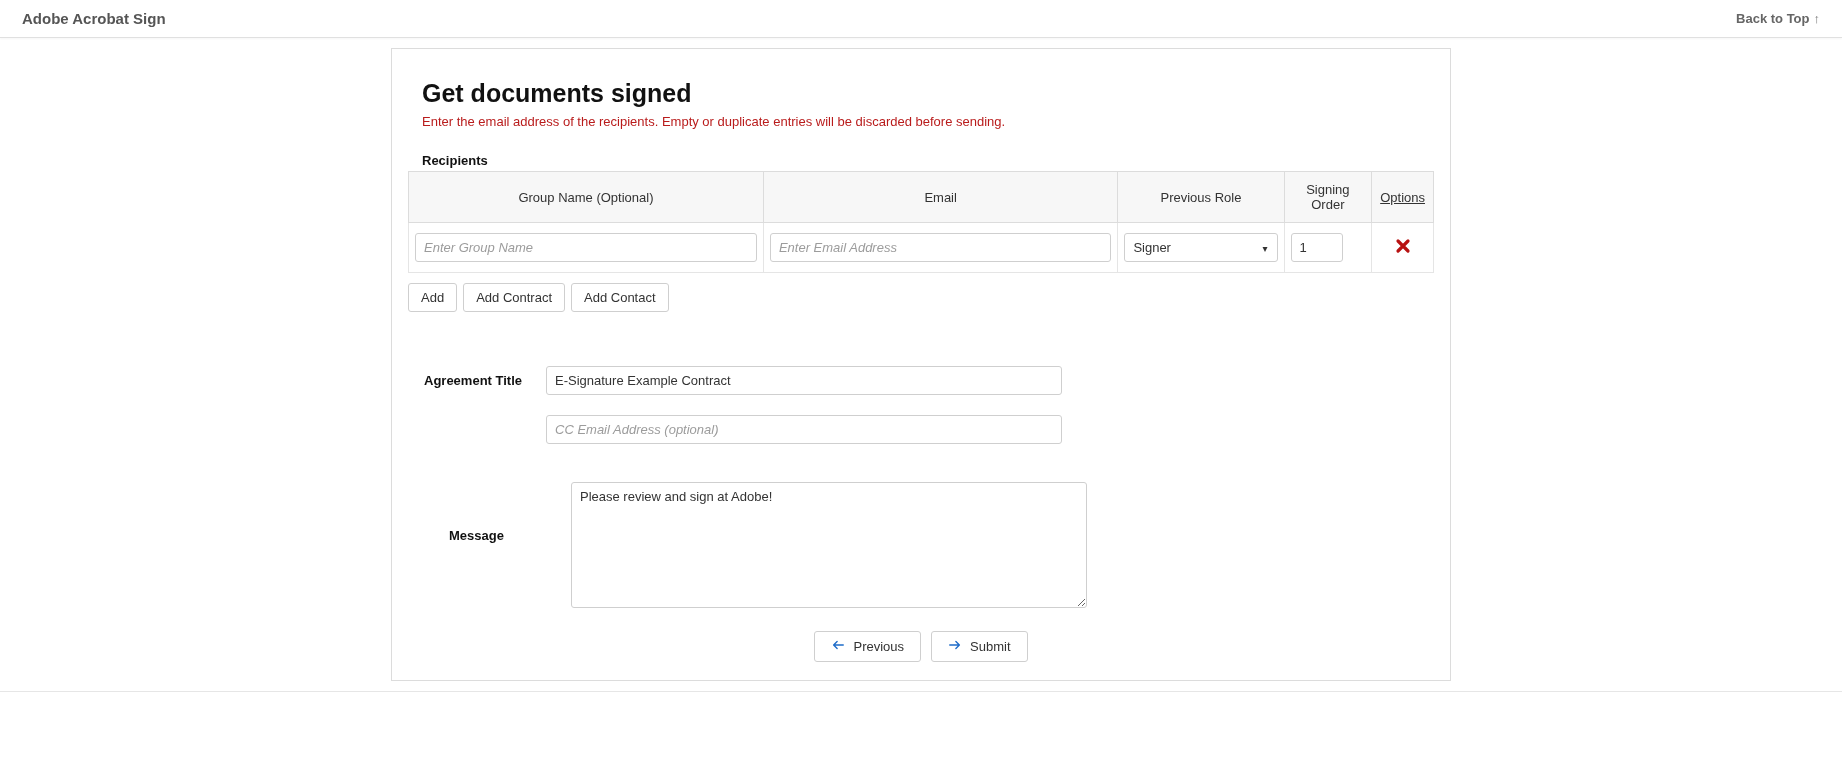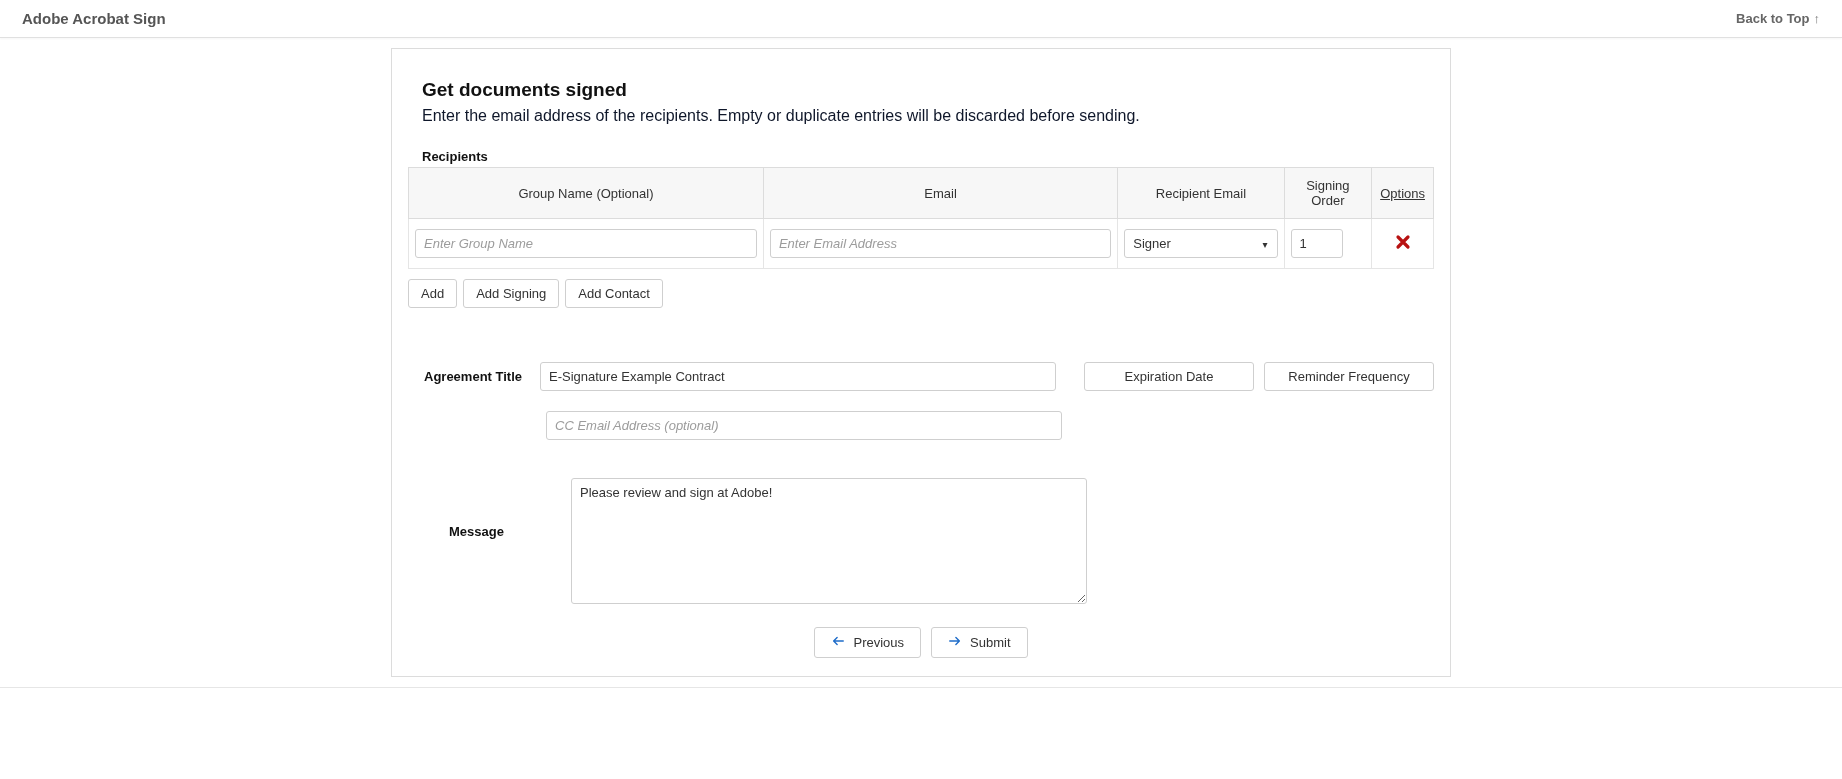--- a/index.html
+++ b/index.html
@@ -43,28 +43,28 @@
     justify-content: center;
   }
   .panel {
     width: 1060px;
     border: 1px solid #dcdcdc;
     background: #fff;
     padding: 30px 16px 18px 16px;
   }
 
   .heading {
-    font-size: 19px;
+    font-size: 25px;
     font-weight: 700;
     color: #111;
     padding-left: 14px;
   }
   .subheading {
-    font-size: 16px;
-    color: #0f172a;
+    font-size: 13px;
+    color: #b91c1c;
     padding-left: 14px;
     margin-top: 6px;
   }
   .section-label {
     font-size: 13px;
     font-weight: 700;
     color: #111;
     padding-left: 14px;
     margin-top: 24px;
     margin-bottom: 3px;
@@ -241,21 +241,21 @@
     <div class="heading">Get documents signed</div>
     <div class="subheading">Enter the email address of the recipients. Empty or duplicate entries will be discarded before sending.</div>
 
     <div class="section-label">Recipients</div>
 
     <table class="recipients">
       <thead>
         <tr>
           <th class="col-group">Group Name (Optional)</th>
           <th class="col-email">Email</th>
-          <th class="col-role">Recipient Email</th>
+          <th class="col-role">Previous Role</th>
           <th class="col-order">Signing Order</th>
           <th class="col-opt">Options</th>
         </tr>
       </thead>
       <tbody>
         <tr>
           <td>
             <input type="text" placeholder="Enter Group Name" style="">
           </td>
           <td>
@@ -279,34 +279,30 @@
                   </svg>
               </span>
             </button>
           </td>
         </tr>
       </tbody>
     </table>
 
     <div class="row-buttons">
       <button class="btn">Add</button>
-      <button class="btn">Add Signing</button>
+      <button class="btn">Add Contract</button>
       <button class="btn">Add Contact</button>
     </div>
 
     <div class="agreement-section">
 
       <div class="field-row">
         <div class="field-label">Agreement Title</div>
         <div class="field-body">
           <input type="text" value="E-Signature Example Contract" style="">
-        </div>
-        <div class="side-btns">
-          <button class="btn">Expiration Date</button>
-          <button class="btn">Reminder Frequency</button>
         </div>
       </div>
 
       <div class="field-row cc-row">
         <div class="field-label">.</div>
         <div class="field-body">
           <input type="text" placeholder="CC Email Address (optional)" style="">
         </div>
       </div>
 

